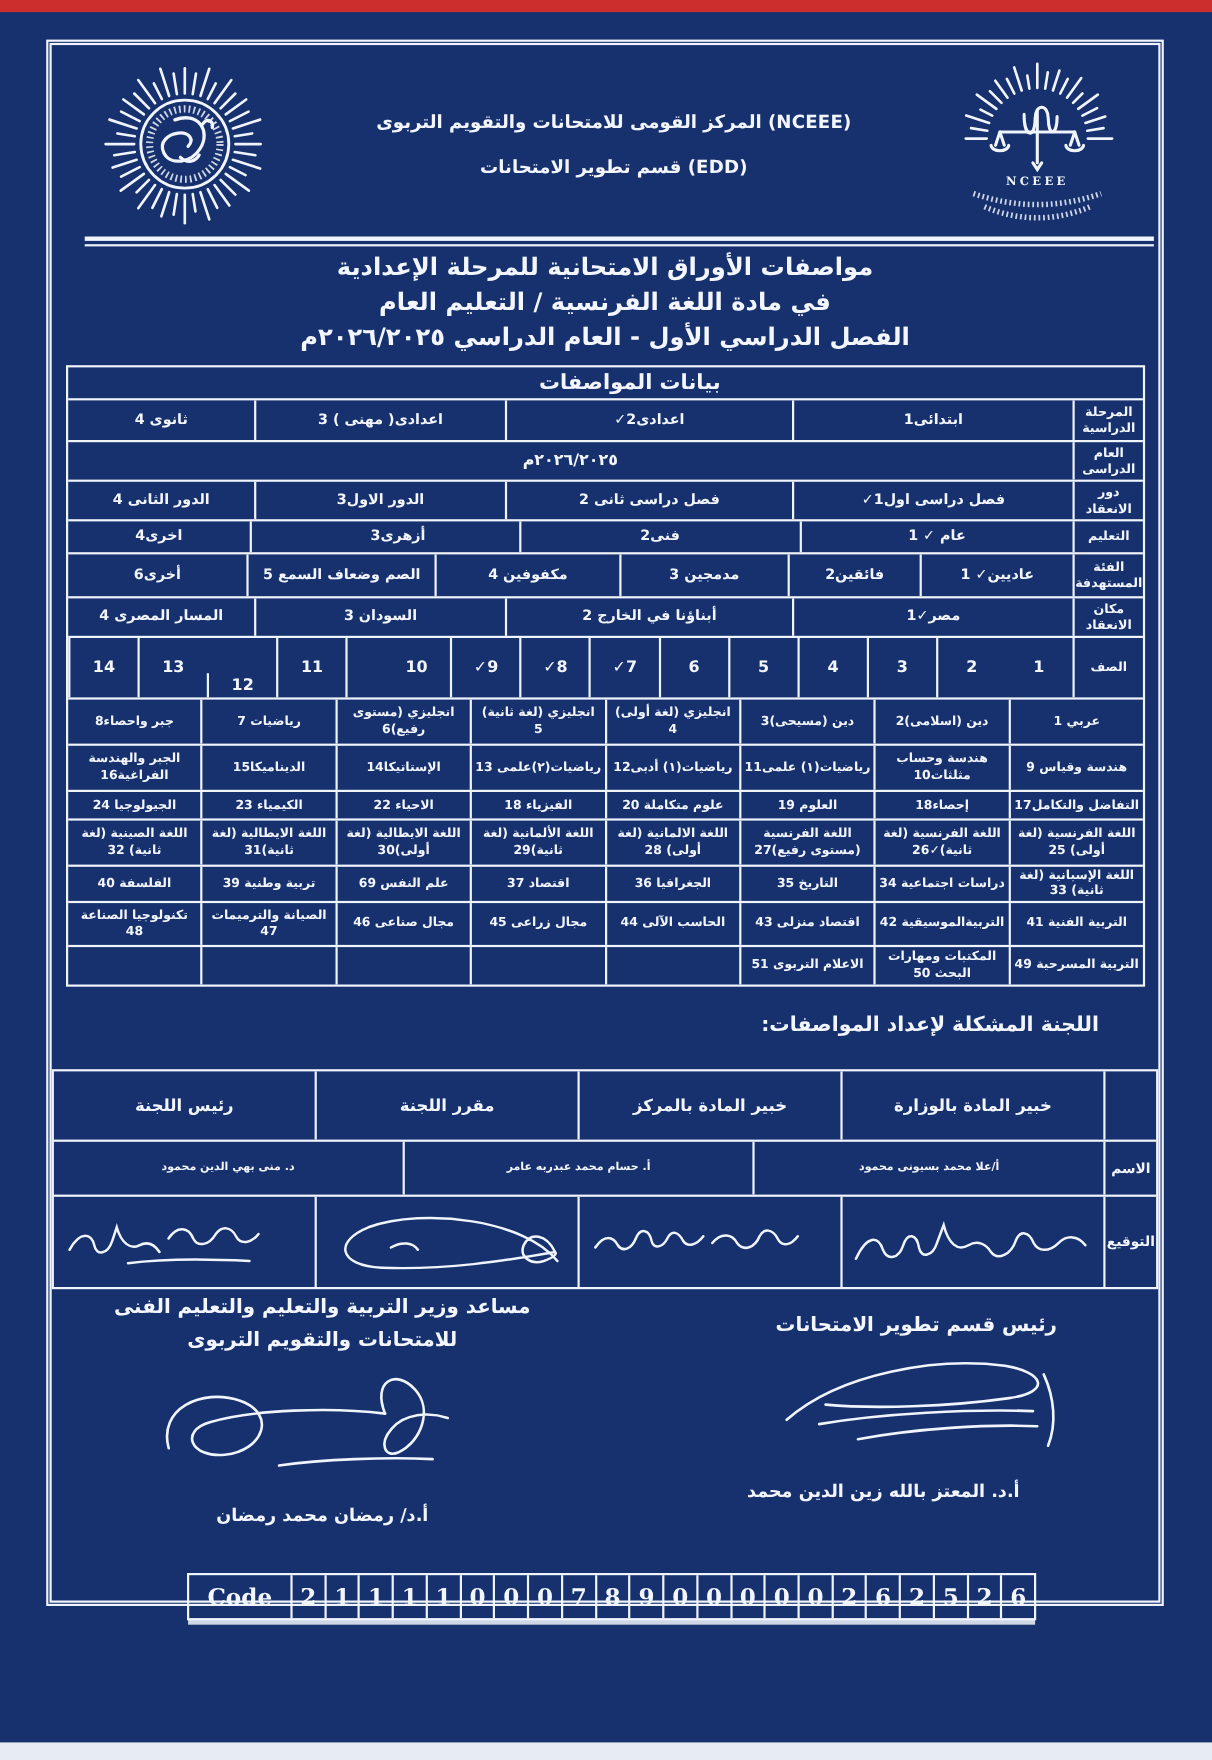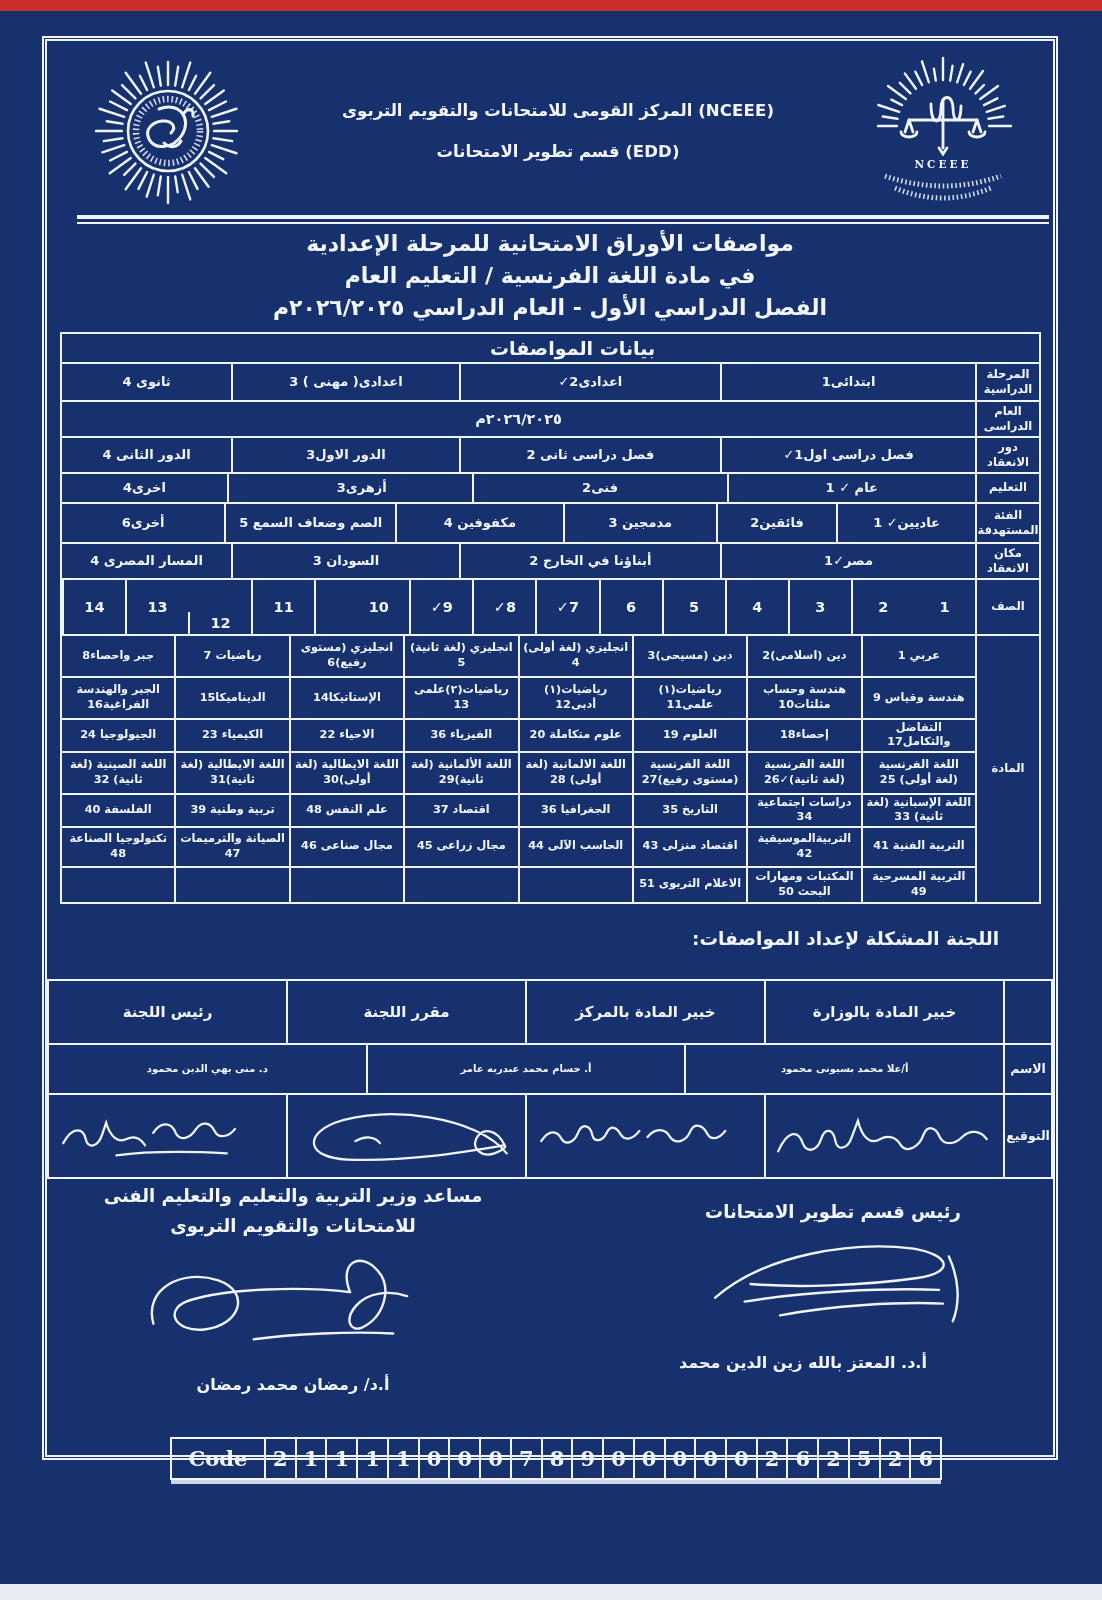--- a/index.html
+++ b/index.html
@@ -263,21 +263,20 @@
               <div class="st-cell grade-cell" dir="ltr" style="flex: 1 1 0%;">✓8</div>
               <div class="st-cell grade-cell" dir="ltr" style="flex: 1 1 0%;">✓9</div>
               <div class="st-cell grade-cell" dir="ltr" style="flex: 1 1 0%; padding-left: 36px;">10</div>
               <div class="st-cell grade-cell" dir="ltr" style="flex: 1 1 0%;">11</div>
               <div class="st-cell grade-cell" dir="ltr" style="flex: 1 1 0%; margin-top: 32px;">12</div>
               <div class="st-cell grade-cell" dir="ltr" style="flex: 1 1 0%;">13</div>
               <div class="st-cell grade-cell" dir="ltr" style="flex: 1 1 0%;">14</div>
             </div>
           </div>
           <div class="st-row">
-            <div class="st-label">المادة</div>
             <div class="subj-grid">
               <div class="subj-row" style="min-height: 40px;">
                 <div class="subj-cell">عربي 1</div>
                 <div class="subj-cell">دين (اسلامى)2</div>
                 <div class="subj-cell">دين (مسيحى)3</div>
                 <div class="subj-cell">انجليزي (لغة أولى) 4</div>
                 <div class="subj-cell">انجليزي (لغة ثانية) 5</div>
                 <div class="subj-cell">انجليزي (مستوى رفيع)6</div>
                 <div class="subj-cell">رياضيات 7</div>
                 <div class="subj-cell">جبر واحصاء8</div>
@@ -290,42 +289,42 @@
                 <div class="subj-cell">رياضيات(٢)علمى 13</div>
                 <div class="subj-cell">الإستاتيكا14</div>
                 <div class="subj-cell">الديناميكا15</div>
                 <div class="subj-cell">الجبر والهندسة الفراغية16</div>
               </div>
               <div class="subj-row" style="min-height: 26px;">
                 <div class="subj-cell">التفاضل والتكامل17</div>
                 <div class="subj-cell">إحصاء18</div>
                 <div class="subj-cell">العلوم 19</div>
                 <div class="subj-cell">علوم متكاملة 20</div>
-                <div class="subj-cell">الفيزياء 36</div>
+                <div class="subj-cell">الفيزياء 18</div>
                 <div class="subj-cell">الاحياء 22</div>
                 <div class="subj-cell">الكيمياء 23</div>
                 <div class="subj-cell">الجيولوجيا 24</div>
               </div>
               <div class="subj-row" style="min-height: 42px;">
                 <div class="subj-cell">اللغة الفرنسية (لغة أولى) 25</div>
                 <div class="subj-cell">اللغة الفرنسية (لغة ثانية)✓26</div>
                 <div class="subj-cell">اللغة الفرنسية (مستوى رفيع)27</div>
                 <div class="subj-cell">اللغة الالمانية (لغة أولى) 28</div>
                 <div class="subj-cell">اللغة الألمانية (لغة ثانية)29</div>
                 <div class="subj-cell">اللغة الايطالية (لغة أولى)30</div>
                 <div class="subj-cell">اللغة الايطالية (لغة ثانية)31</div>
                 <div class="subj-cell">اللغة الصينية (لغة ثانية) 32</div>
               </div>
               <div class="subj-row" style="min-height: 26px;">
                 <div class="subj-cell">اللغة الإسبانية (لغة ثانية) 33</div>
                 <div class="subj-cell">دراسات اجتماعية 34</div>
                 <div class="subj-cell">التاريخ 35</div>
                 <div class="subj-cell">الجغرافيا 36</div>
                 <div class="subj-cell">اقتصاد 37</div>
-                <div class="subj-cell">علم النفس 48</div>
+                <div class="subj-cell">علم النفس 69</div>
                 <div class="subj-cell">تربية وطنية 39</div>
                 <div class="subj-cell">الفلسفة 40</div>
               </div>
               <div class="subj-row" style="min-height: 40px;">
                 <div class="subj-cell">التربية الفنية 41</div>
                 <div class="subj-cell">التربيةالموسيقية 42</div>
                 <div class="subj-cell">اقتصاد منزلى 43</div>
                 <div class="subj-cell">الحاسب الآلى 44</div>
                 <div class="subj-cell">مجال زراعى 45</div>
                 <div class="subj-cell">مجال صناعى 46</div>

